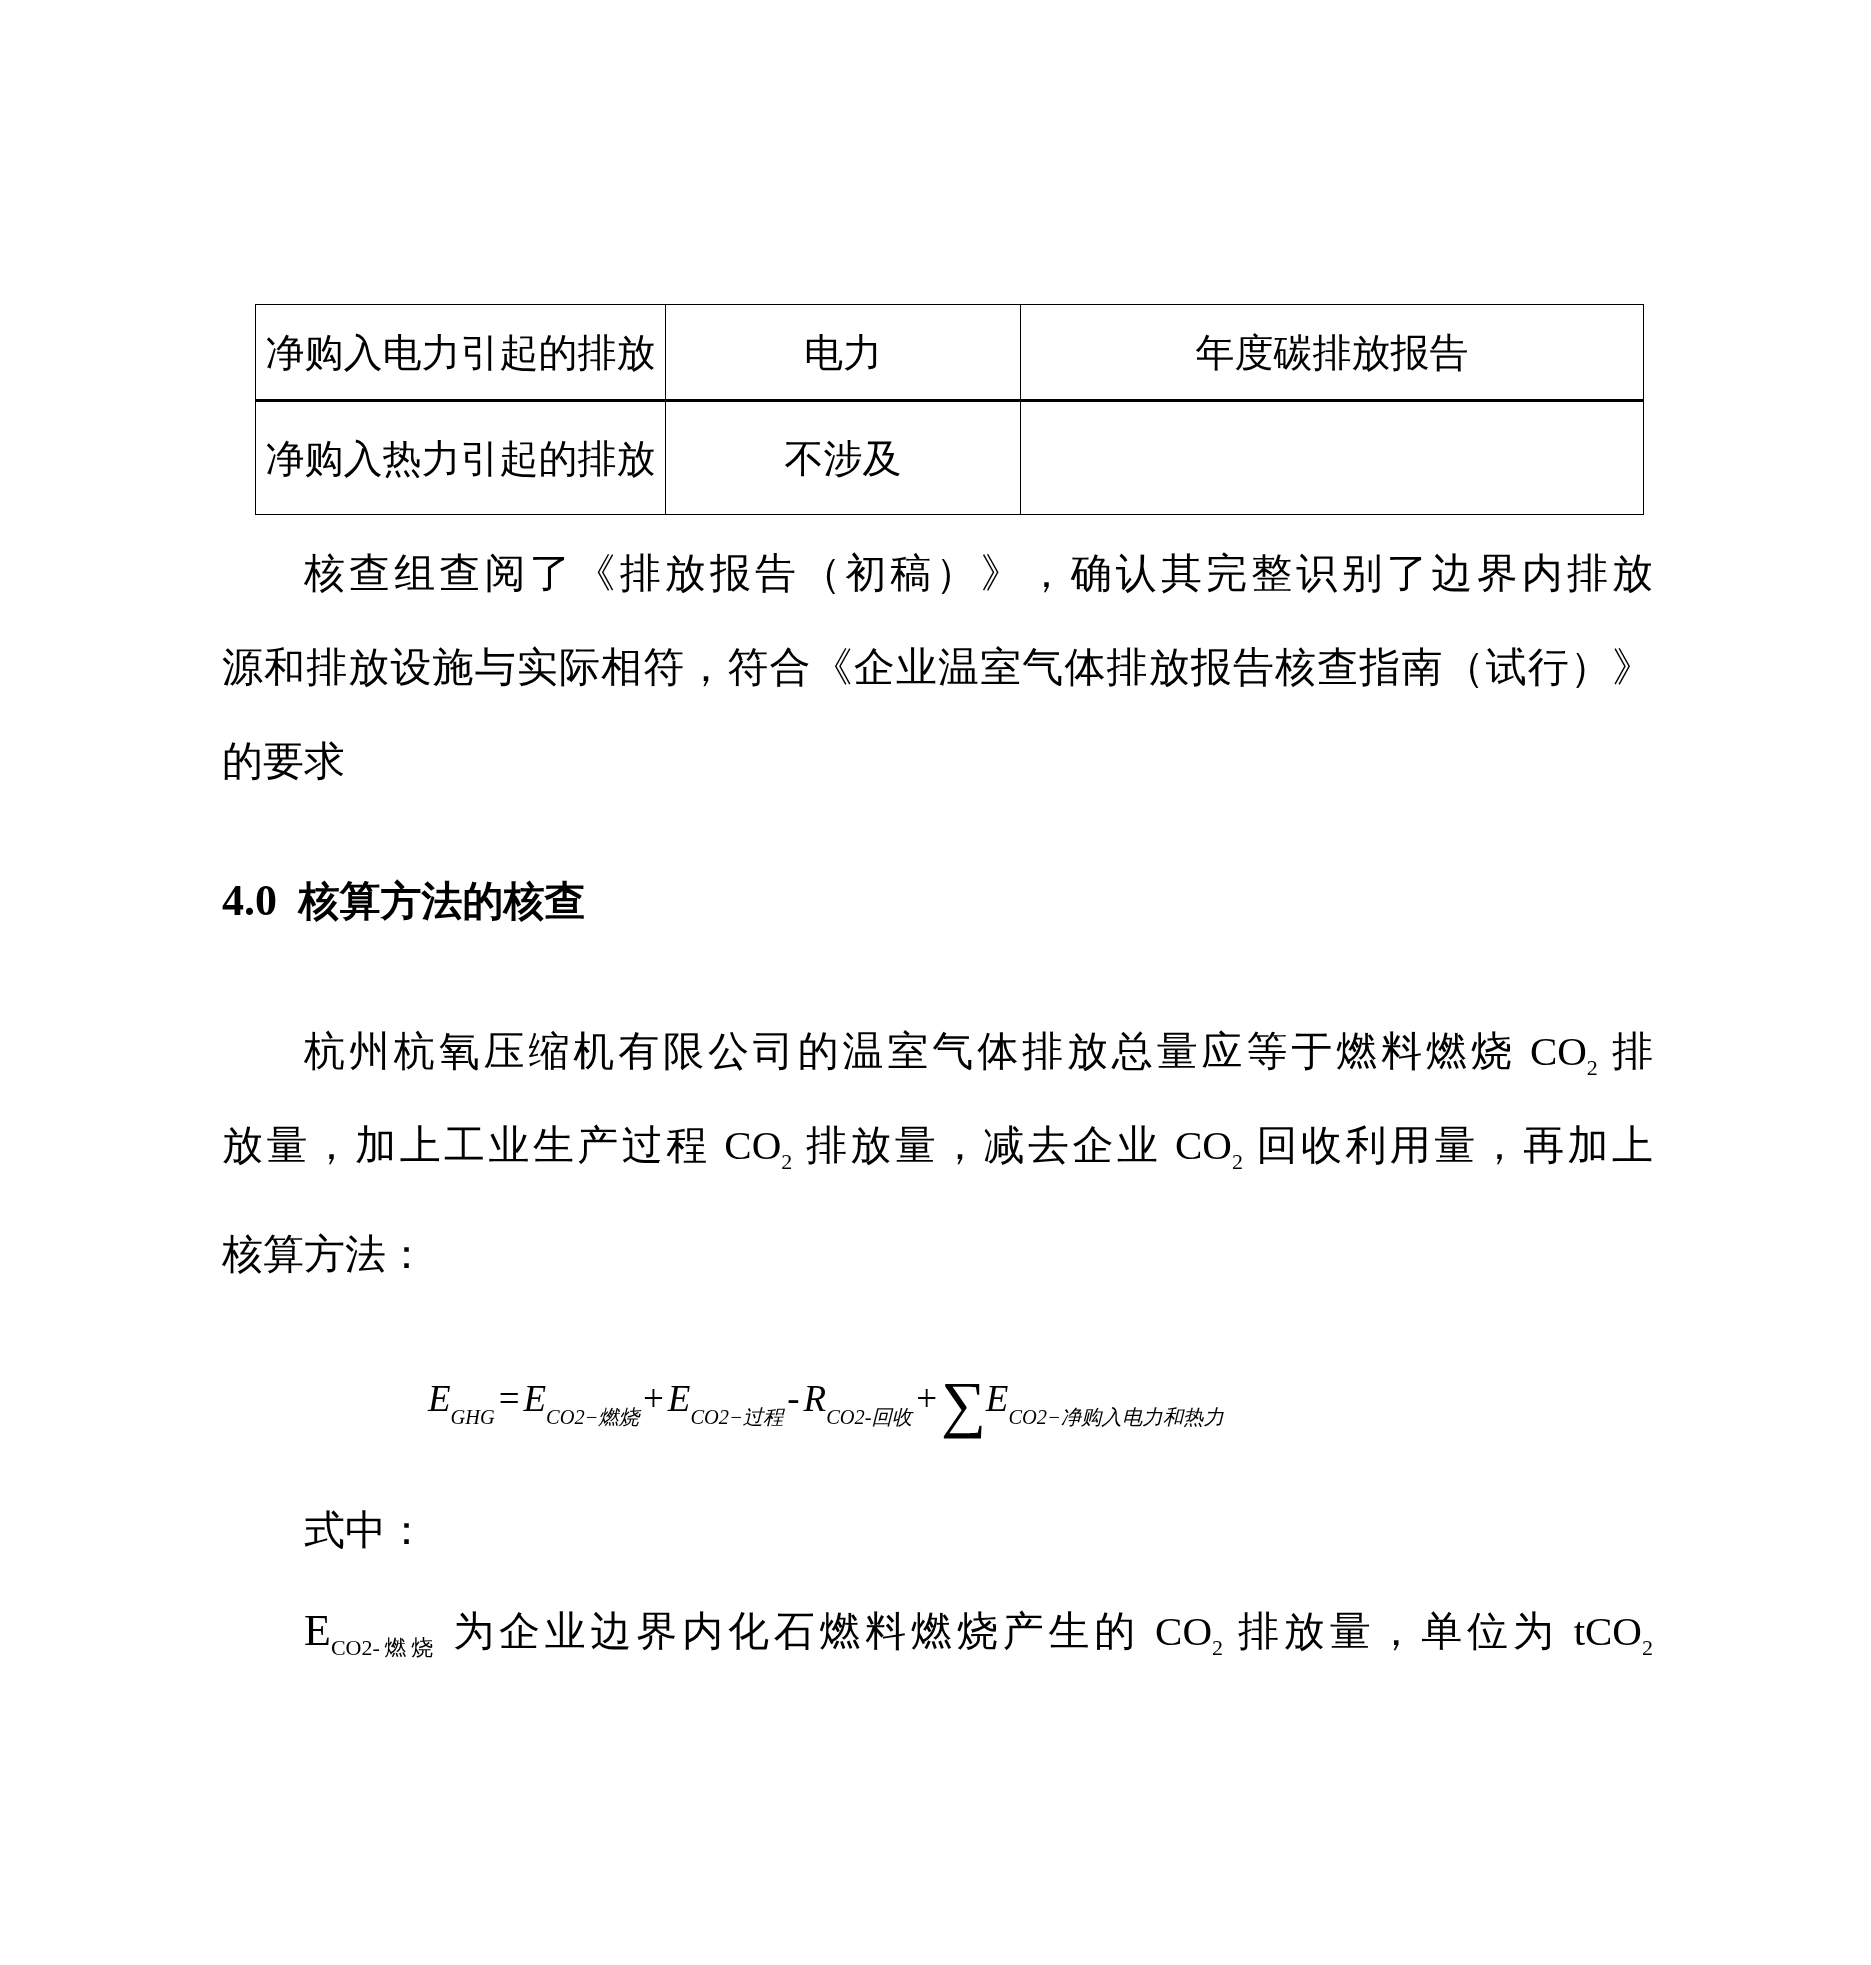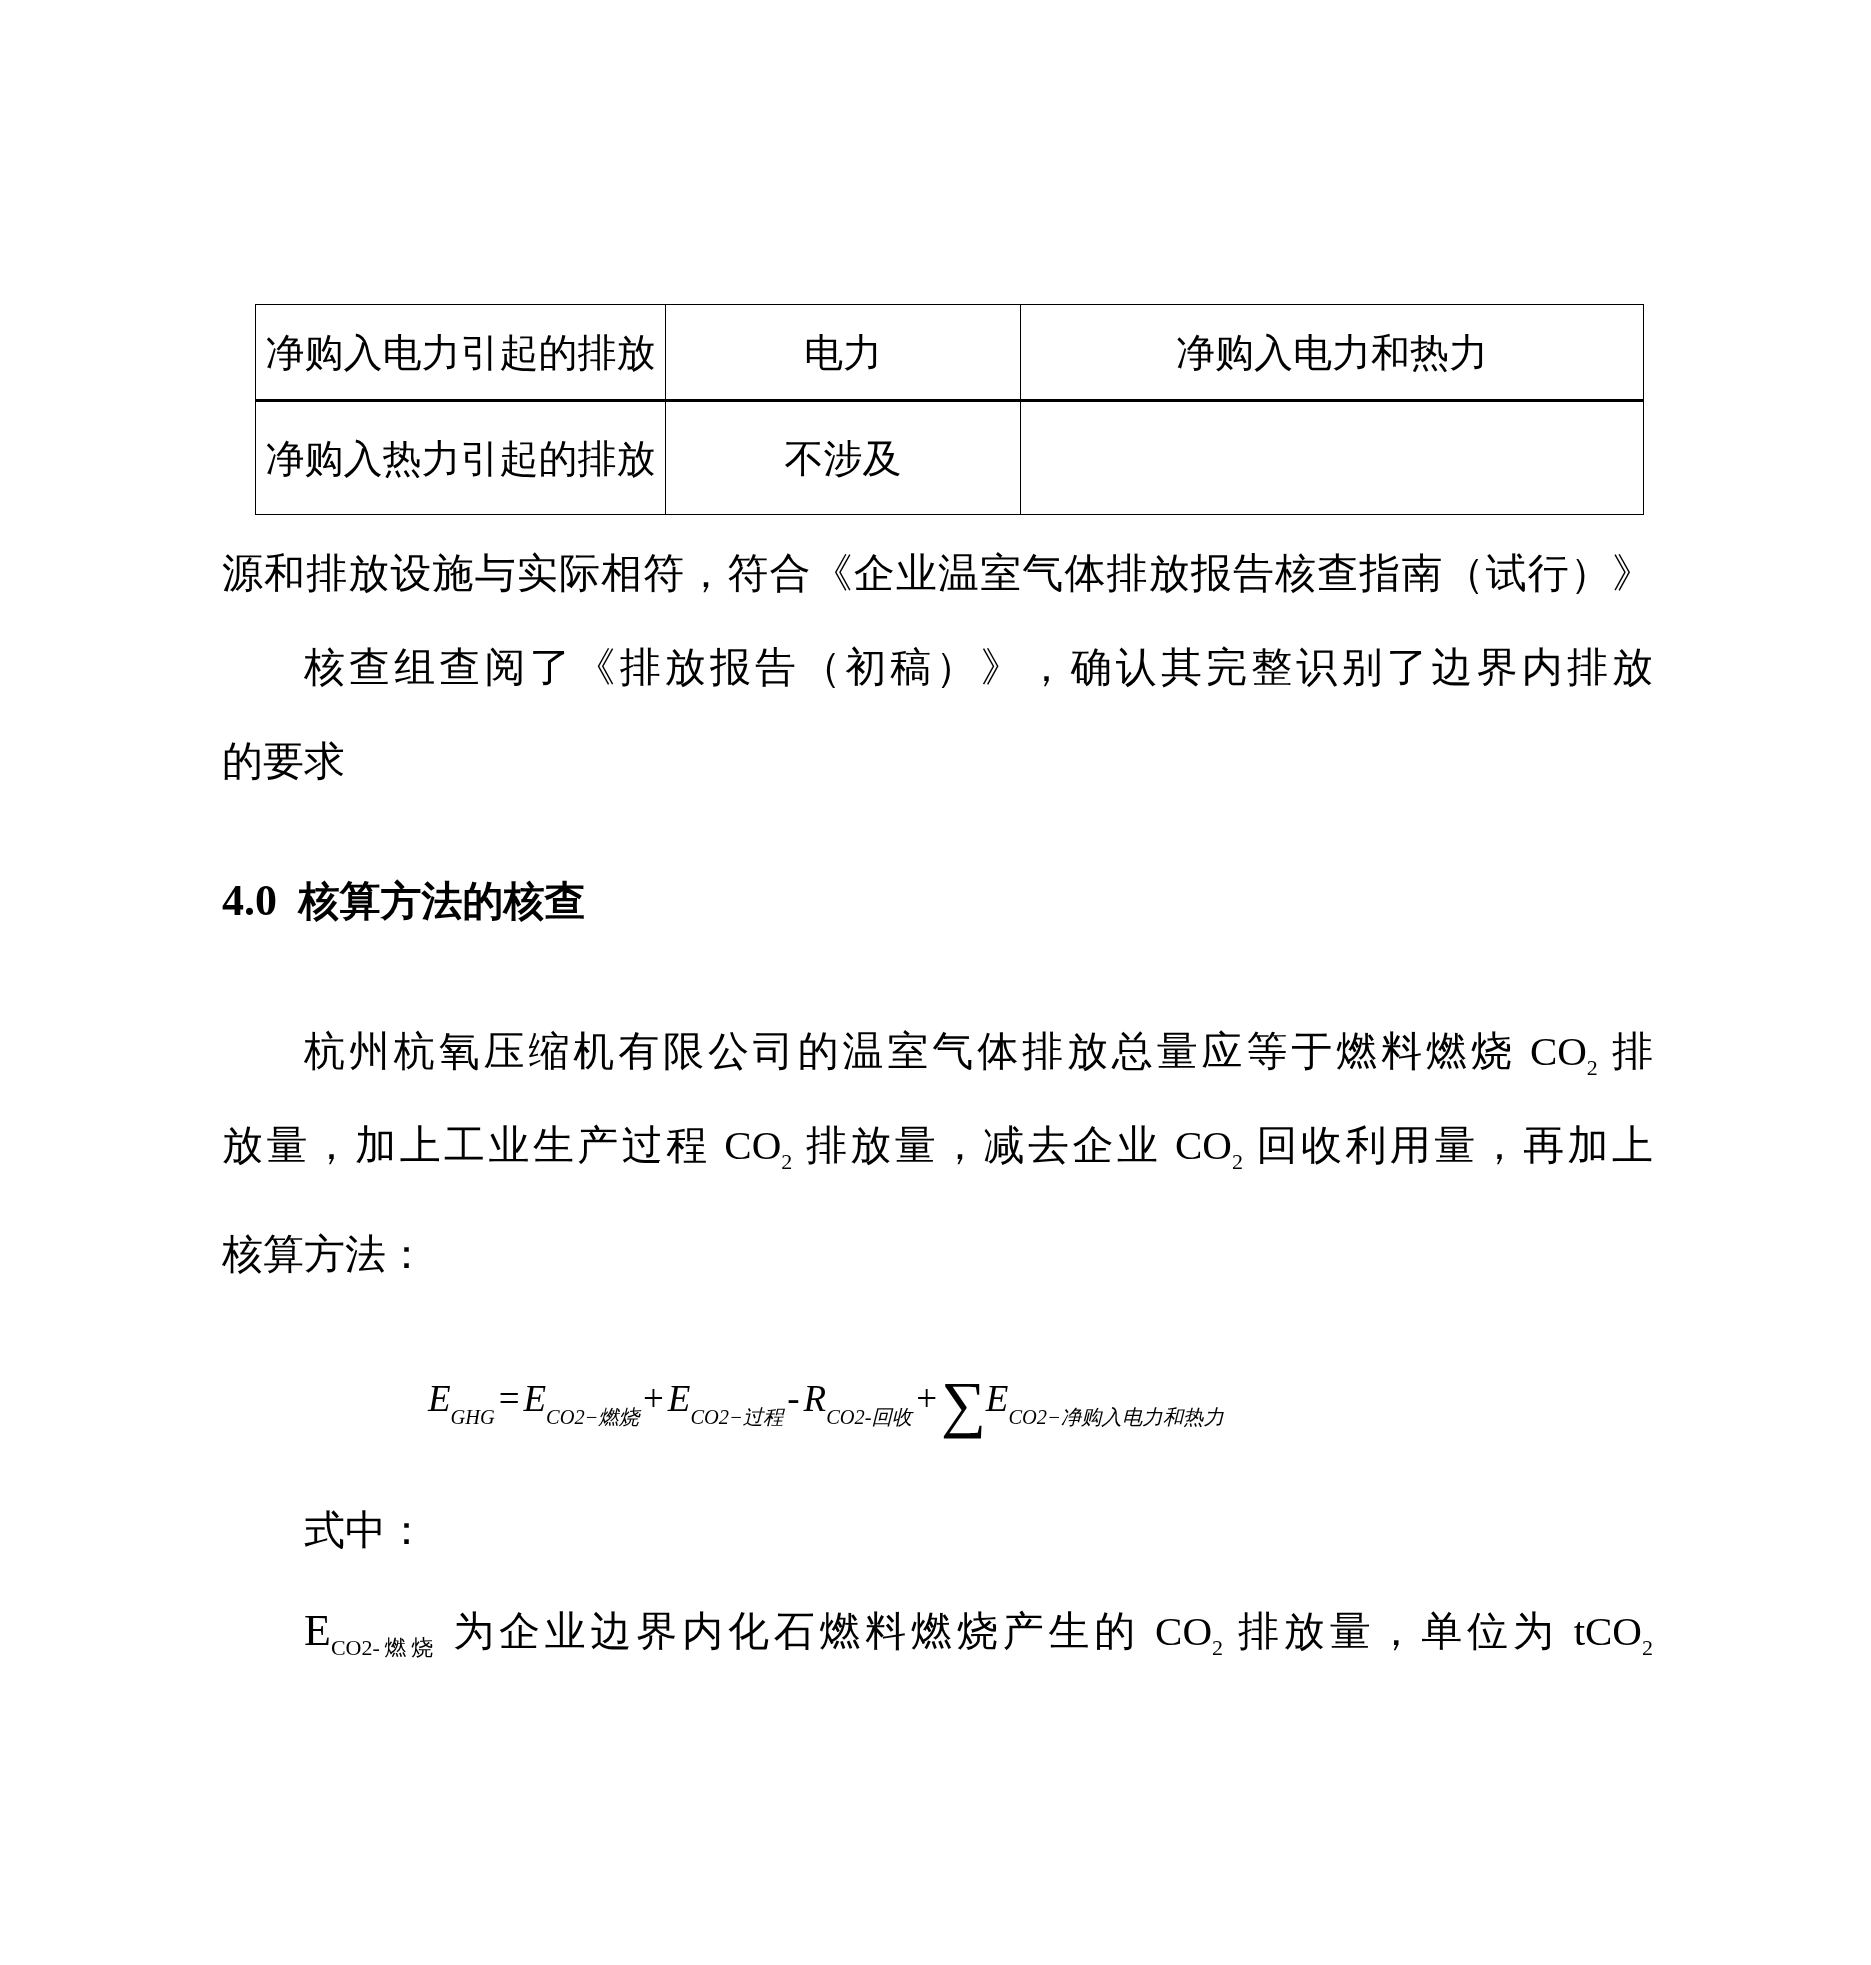--- a/index.html
+++ b/index.html
@@ -52,33 +52,33 @@
     <table class="grid">
       <colgroup>
         <col style="width:410px">
           <col style="width:355px">
           <col style="width:623px">
       </colgroup>
       <tbody>
           <tr>
             <td>净购入电力引起的排放</td>
             <td>电力</td>
-            <td>净购入电力和热力</td>
+            <td>年度碳排放报告</td>
           </tr>
           <tr>
             <td>净购入热力引起的排放</td>
             <td>不涉及</td>
             <td></td>
           </tr>
         </tbody>
     </table>
 
     <div class="para" id="p-review">
+        <div class="line j ind"><span>核查组查阅了《排放报告（初稿）》，确认其完整识别了边界内排放</span></div>
         <div class="line j"><span>源和排放设施与实际相符，符合《企业温室气体排放报告核查指南（试行）》</span></div>
-        <div class="line j ind"><span>核查组查阅了《排放报告（初稿）》，确认其完整识别了边界内排放</span></div>
         <div class="line"><span>的要求</span></div>
       </div>
 
     <h3 id="heading"><span class="h-num">4.0</span><span class="h-title">核算方法的核查</span></h3>
 
     <div class="para" id="p-total">
         <div class="line j ind"><span>杭州杭氧压缩机有限公司的温室气体排放总量应等于燃料燃烧 CO</span><sub>2</sub><span> 排</span></div>
         <div class="line j"><span>放量，加上工业生产过程 CO</span><sub>2</sub><span> 排放量，减去企业 CO</span><sub>2</sub><span> 回收利用量，再加上</span></div>
       </div>
 

